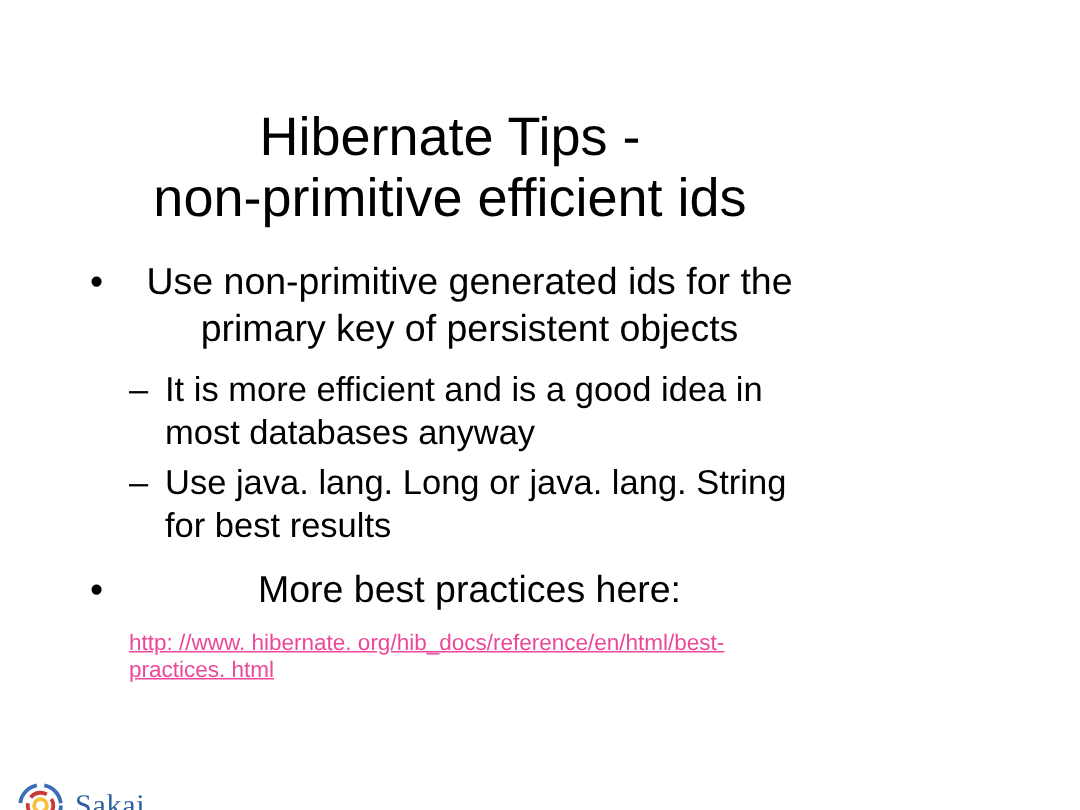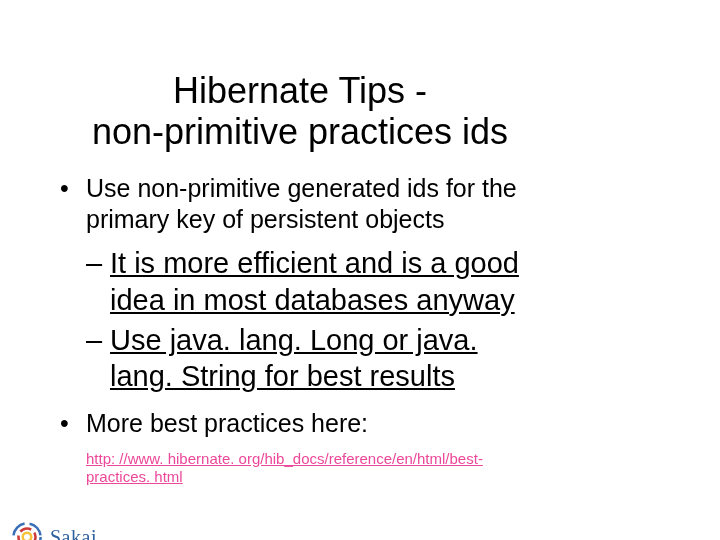--- a/index.html
+++ b/index.html
@@ -1,22 +1,22 @@
 <!DOCTYPE html>
 <html><head>
 <meta charset="utf-8">
 <style>
   * { margin: 0; padding: 0; box-sizing: border-box; }
   html, body { width: 720px; height: 540px; font-family: Arial, Helvetica, sans-serif; background: #fff; color: #000; overflow: hidden; }
   .slide { position: relative; width: 600px; height: 540px; margin-top: 42px; }
   .title { text-align: center; padding: 28px 40px 12px 40px; font-size: 36px; line-height: 1.15; font-weight: 400; }
   .body { padding: 0 60px; font-size: 25px; line-height: 1.25; }
-  .b1 { margin: 8px 0 10px 0; padding-left: 26px; position: relative; }
+  .b1 { margin: 8px 0 10px 0; padding-left: 26px; position: relative; text-align: center; }
   .b1::before { content: "•"; position: absolute; left: 0; top: 0; }
-  .b2 { margin: 4px 0 4px 26px; padding-left: 24px; position: relative; font-size: 29px; text-decoration: underline; }
+  .b2 { margin: 4px 0 4px 26px; padding-left: 24px; position: relative; font-size: 23px; }
   .b2::before { content: "–"; position: absolute; left: 0; top: 0; }
   .link { font-size: 15px; text-decoration: underline; margin: 4px 0 0 26px; display: block; color: #ec4899; }
   .footer-bar { position: absolute; left: 0; bottom: 0; width: 100%; height: 24px; }
   .grad { width: 100%; height: 100%; background: linear-gradient(to right,
       #3a6fb7 0%, #3a6fb7 28%,
       #f5c23a 28%, #f5c23a 56%,
       #cc3a3a 56%, #cc3a3a 78%,
       #6aa84f 78%, #6aa84f 100%);
     opacity: 0.9;
   }
@@ -25,21 +25,21 @@
   .logo-mark { width: 34px; height: 34px; }
   .logo-text { font-size: 20px; color: #2e5f9e; letter-spacing: .5px; font-family: Georgia, 'Times New Roman', serif; }
 </style>
 </head>
 <body>
 
 <div class="slide">
 
   <div class="title">
     <span>Hibernate Tips -</span><br>
-    <span>non-primitive practices ids</span>
+    <span>non-primitive efficient ids</span>
   </div>
 
   <div class="body">
     <div class="b1">
       <span>Use non-primitive generated ids for the primary key of persistent objects</span>
     </div>
     <div class="b2">
       <span>It is more efficient and is a good idea in most databases anyway</span>
     </div>
     <div class="b2">

